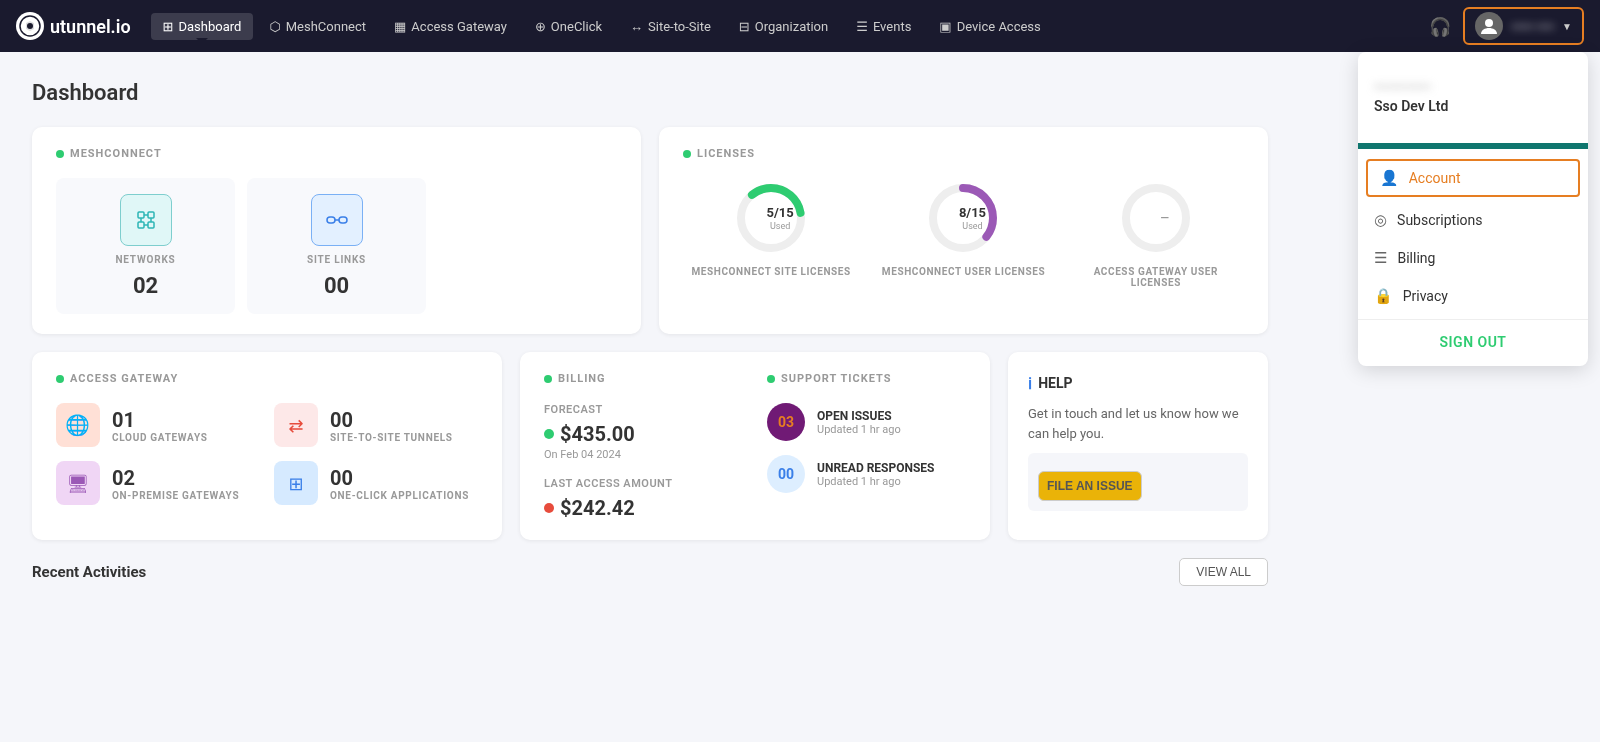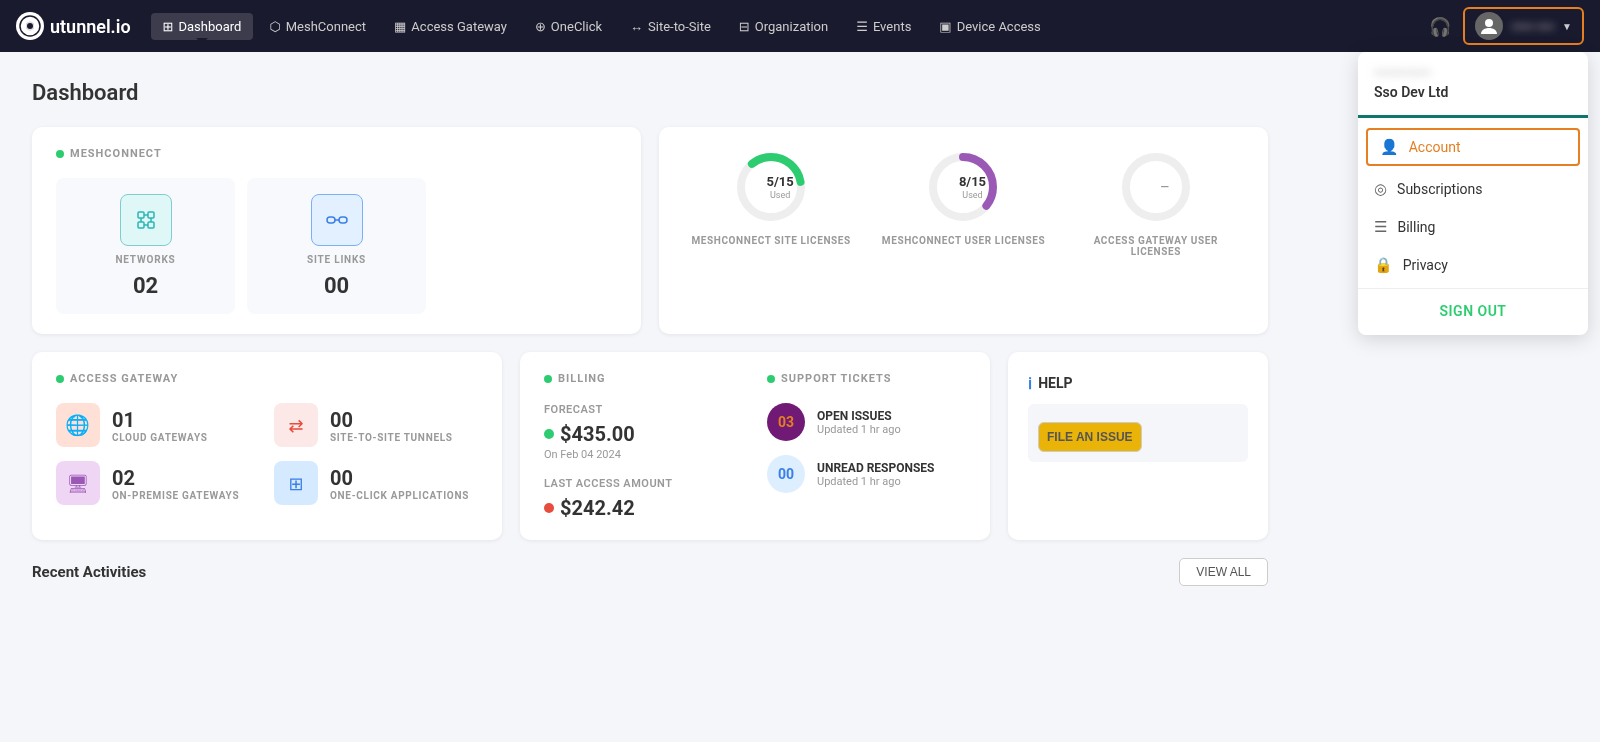--- a/index.html
+++ b/index.html
@@ -67,22 +67,22 @@
       position: absolute;
       top: 52px; right: 12px;
       background: #fff;
       border-radius: 8px;
       box-shadow: 0 4px 20px rgba(0,0,0,0.15);
       width: 230px;
       z-index: 200;
       overflow: hidden;
     }
     .dropdown-header {
-      padding: 14px 16px;
-      border-bottom: 3px solid #0f766e;
+      padding: 28px 16px;
+      border-bottom: 6px solid #0f766e;
     }
     .dropdown-org {
       font-size: 12px; color: #999; display: block; margin-bottom: 2px;
     }
     .dropdown-org-name {
       font-size: 14px; font-weight: 600; color: #333;
     }
     .dropdown-items { padding: 6px 0; }
     .dropdown-item {
       display: flex; align-items: center; gap: 10px;
@@ -371,20 +371,24 @@
               <line x1="12" y1="14" x2="16" y2="14" stroke="#3a7fe8" stroke-width="1.5"></line>
             </svg>
           </div>
           <div class="mesh-item-label">SITE LINKS</div>
           <div class="mesh-item-count">00</div>
         </div>
       </div>
     </div>
 
     <div class="card">
+      <div class="card-section-title">
+        <span class="section-dot green"></span>
+        <span>LICENSES</span>
+      </div>
       <div class="licenses-grid">
 
         <div class="license-item">
           <div class="donut-container">
             <svg viewBox="0 0 80 80">
               <circle cx="40" cy="40" r="30" fill="none" stroke="#eee" stroke-width="8"></circle>
               <circle cx="40" cy="40" r="30" fill="none" stroke="#2ecc71" stroke-width="8" stroke-dasharray="125.66" stroke-dashoffset="83.77" stroke-linecap="round"></circle>
             </svg>
             <div class="donut-label">
               <div class="donut-fraction">5/15</div>
@@ -514,20 +518,21 @@
           </div>
         </div>
       </div>
     </div>
 
     <div class="help-card">
       <div class="help-title">
         <span class="help-icon">ℹ</span>
         <span>HELP</span>
       </div>
+      <div class="help-text">Get in touch and let us know how we can help you.</div>
       <div class="help-sub-area">
         <button class="file-issue-btn">FILE AN ISSUE</button>
       </div>
     </div>
   </div>
 
   <div class="recent-header">
     <span class="recent-title">Recent Activities</span>
     <button class="view-all-btn">VIEW ALL</button>
   </div>

